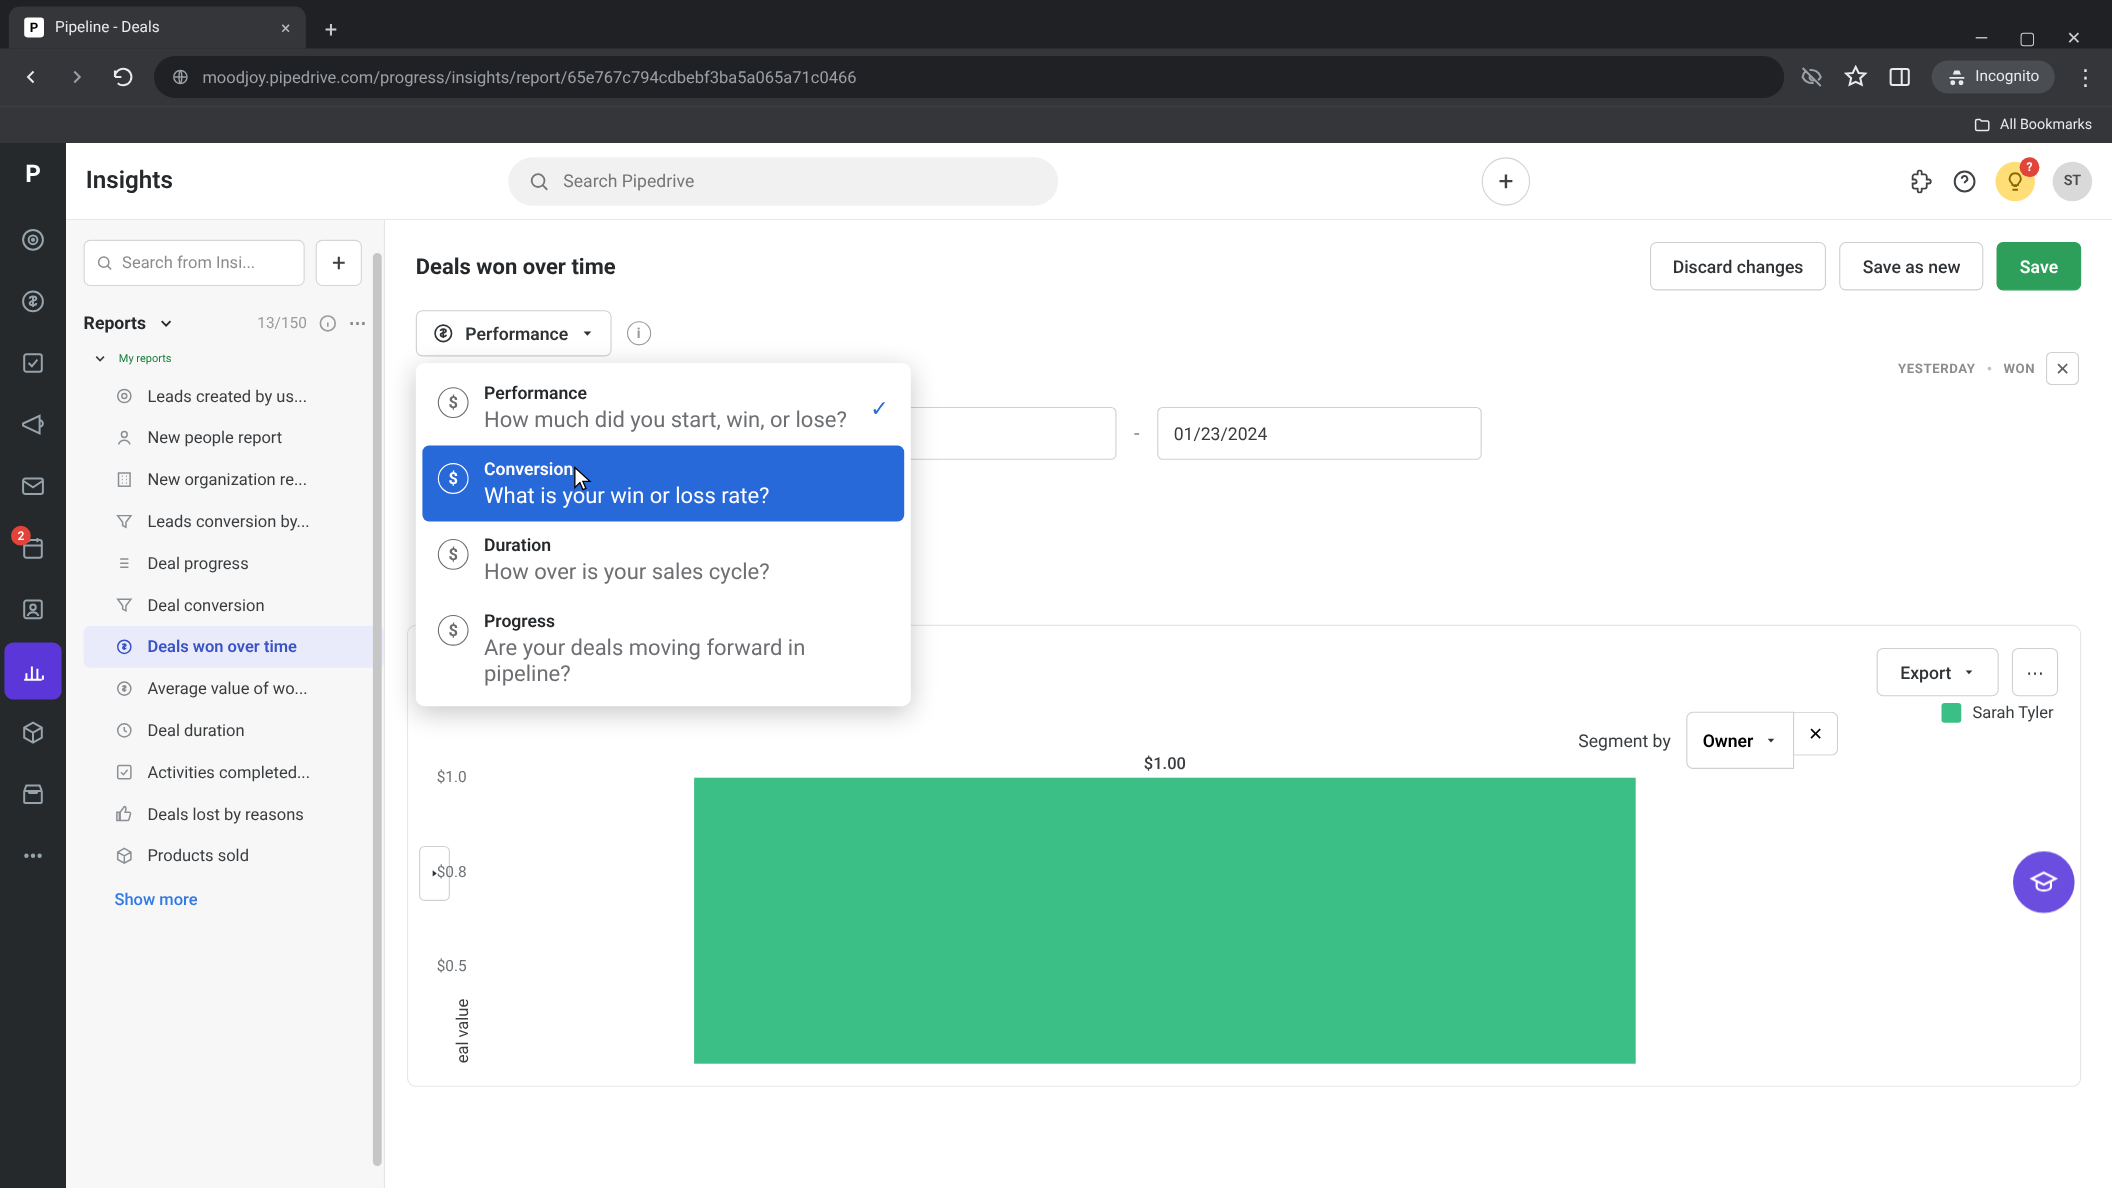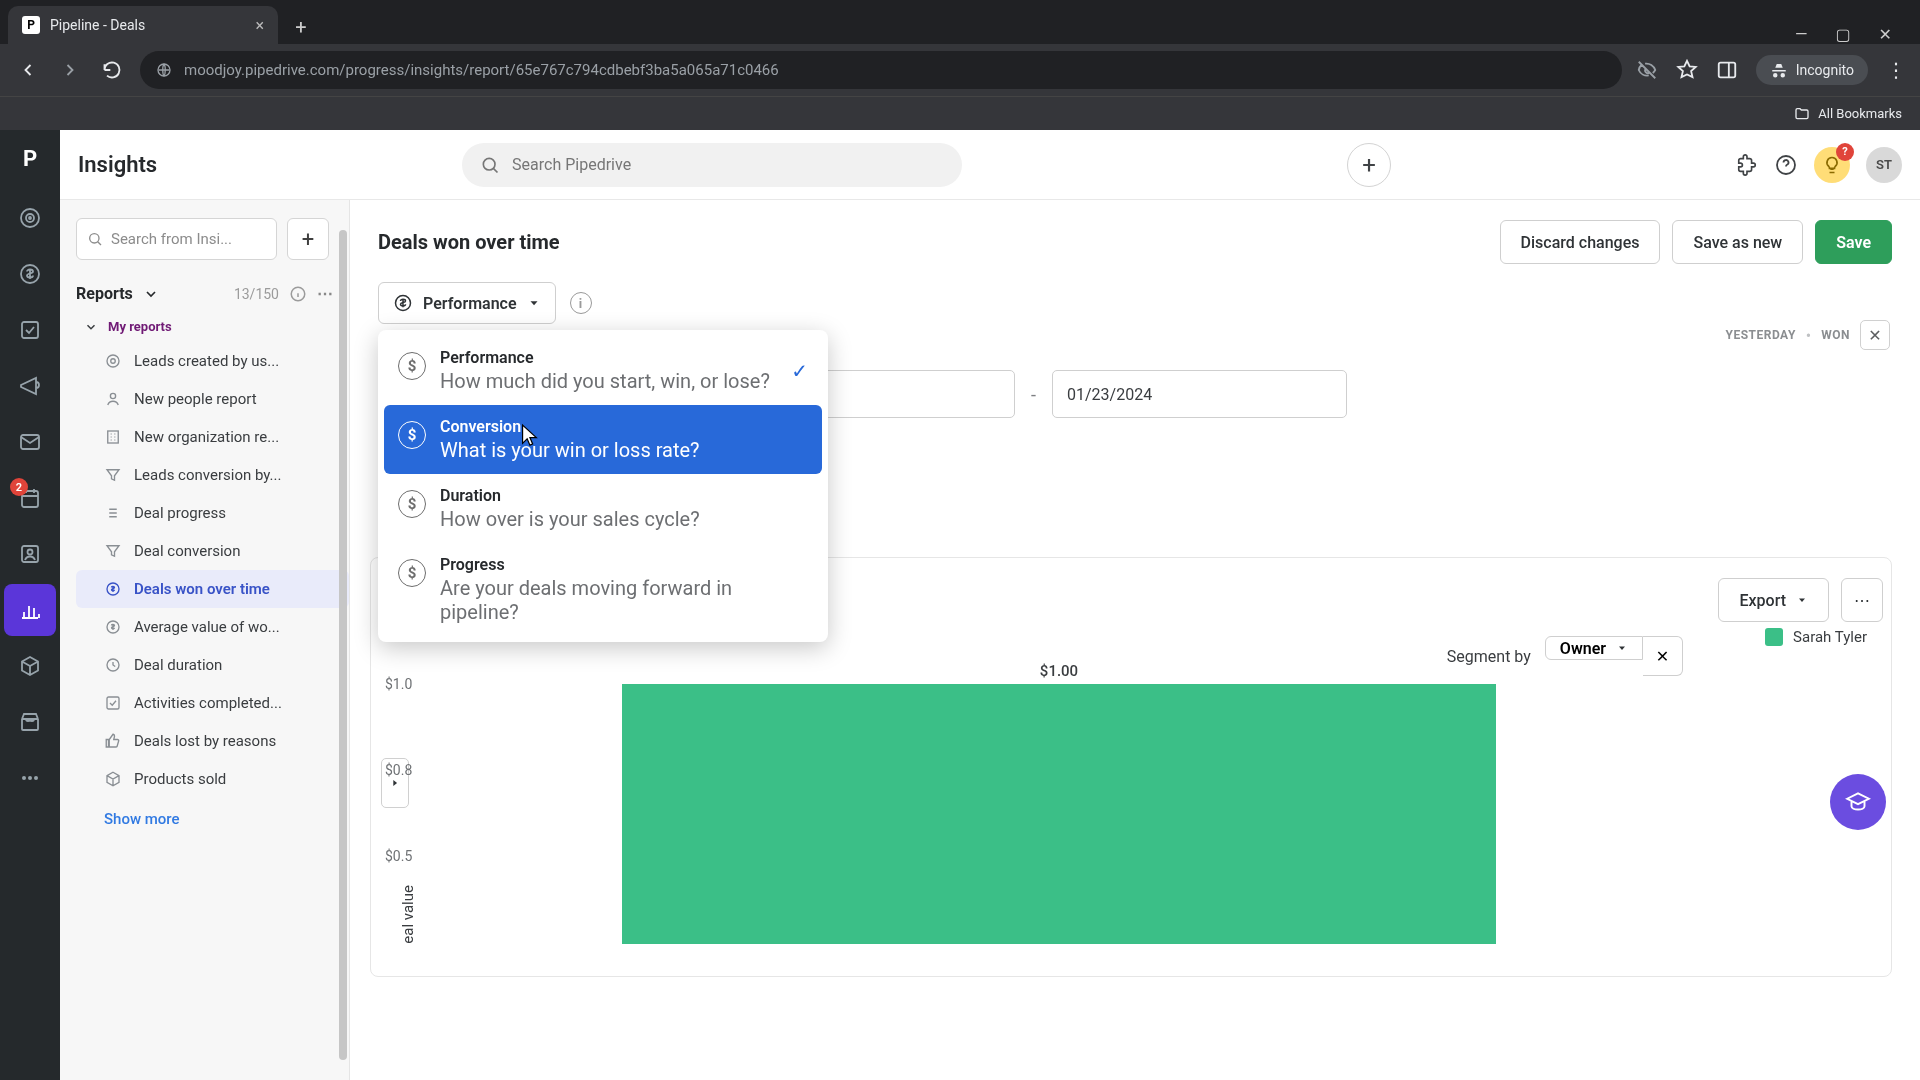--- a/index.html
+++ b/index.html
@@ -42,21 +42,21 @@
 
 .workspace{flex:1;display:flex;overflow:hidden}
 .sidebar{width:290px;background:#f7f7f7;border-right:1px solid #e5e5e5;padding:18px 0 18px 16px;overflow-y:auto;position:relative}
 .sidebar::after{content:"";position:absolute;right:2px;top:30px;bottom:20px;width:8px;background:#c6c6c6;border-radius:4px}
 .side-search-row{display:flex;gap:10px;padding-right:20px;margin-bottom:18px}
 .side-search{flex:1;height:42px;border:1px solid #d5d5d5;border-radius:6px;display:flex;align-items:center;padding:0 10px;gap:8px;color:#8c8c8c;font-size:15px;background:#fff}
 .sq-btn{width:42px;height:42px;border:1px solid #d5d5d5;border-radius:6px;display:flex;align-items:center;justify-content:center;background:#fff;color:#404040;font-size:22px}
 .section-head{display:flex;align-items:center;gap:10px;padding:6px 16px 6px 0;font-weight:700;color:#26292c;font-size:16px}
 .section-head .count{margin-left:auto;font-weight:400;color:#9b9b9b;font-size:14px}
 .section-head .dots{color:#888}
-.sub-head{display:flex;align-items:center;gap:10px;padding:10px 0 8px 8px;font-weight:700;color:#701a75;font-size:13px}
+.sub-head{display:flex;align-items:center;gap:10px;padding:10px 0 8px 8px;font-weight:400;color:#15803d;font-size:10px}
 .report-list{display:flex;flex-direction:column}
 .report-item{display:flex;align-items:center;gap:12px;padding:10px 12px 10px 28px;font-size:15px;color:#3a3d40;border-radius:6px;white-space:nowrap;overflow:hidden;text-overflow:ellipsis}
 .report-item.active{background:#e9ebfa;color:#3953c7;font-weight:600}
 .report-item .ri-icon{flex-shrink:0;color:#8a8f94}
 .report-item.active .ri-icon{color:#3953c7}
 .show-more{padding:12px 0 0 28px;color:#317ae2;font-size:15px;font-weight:500}
 
 .main{flex:1;padding:20px 28px;overflow:hidden;position:relative;background:#fff}
 .main-head{display:flex;align-items:center;gap:12px;margin-bottom:18px}
 .main-head h2{font-size:20px;font-weight:700;color:#26292c}
@@ -81,25 +81,25 @@
 
 .tag-row{position:absolute;right:30px;top:120px;display:flex;align-items:center;gap:10px}
 .tag{font-size:12px;font-weight:700;letter-spacing:.5px;color:#8b8e91}
 .tag-dot{color:#bfc1c3}
 .close-x{width:30px;height:30px;border:1px solid #d0d0d0;border-radius:5px;display:flex;align-items:center;justify-content:center;color:#5d5f61}
 
 .date-row{position:absolute;left:370px;top:170px;display:flex;align-items:center;gap:16px}
 .date-box{width:295px;height:48px;border:1px solid #cfcfcf;border-radius:5px;display:flex;align-items:center;padding:0 14px;font-size:16px;color:#3a3d40;background:#fff}
 .dash{color:#7d7f82;font-size:18px}
 
-.chart-panel{position:absolute;left:20px;right:28px;top:357px;border:1px solid #e6e6e6;border-radius:8px;padding:20px 8px 0;height:420px}
+.chart-panel{position:absolute;left:20px;right:28px;top:368px;border:1px solid #e6e6e6;border-radius:8px;padding:20px 20px 0;height:420px}
 .chart-tools{display:flex;justify-content:flex-end;gap:12px;margin-bottom:14px}
 .seg-row{display:flex;align-items:center;gap:14px;justify-content:flex-end;padding-right:200px;margin-bottom:8px}
 .seg-label{font-size:16px;color:#3a3d40}
-.seg-chip{height:24px;border:1px solid #cfcfcf;border-radius:6px 0 0 6px;display:flex;align-items:center;gap:10px;padding:0 14px;font-weight:600}
+.seg-chip{height:52px;border:1px solid #cfcfcf;border-radius:6px 0 0 6px;display:flex;align-items:center;gap:10px;padding:0 14px;font-weight:600}
 .seg-close{height:40px;width:40px;border:1px solid #cfcfcf;border-left:none;border-radius:0 6px 6px 0;display:flex;align-items:center;justify-content:center}
 .legend{position:absolute;right:24px;top:70px;display:flex;align-items:center;gap:10px;font-size:15px;color:#3a3d40}
 .legend-sw{width:18px;height:18px;background:#3bbf87;border-radius:3px}
 .chart-area{position:relative;height:260px;margin-left:56px;margin-right:200px}
 .bar-label{position:absolute;left:50%;top:-22px;transform:translateX(-50%);font-size:15px;color:#3a3d40;font-weight:500}
 .bar{position:absolute;left:15%;right:15%;top:0;bottom:0;background:#3bbf87}
 .ytick{position:absolute;left:-50px;font-size:14px;color:#6f7275;transform:translateY(-50%)}
 .ylabel{position:absolute;left:-36px;bottom:0;writing-mode:vertical-rl;transform:rotate(180deg);font-size:15px;color:#3a3d40}
 .expand-tab{position:absolute;left:10px;top:200px;width:28px;height:50px;border:1px solid #d0d0d0;border-radius:5px;display:flex;align-items:center;justify-content:center;background:#fff}
 

